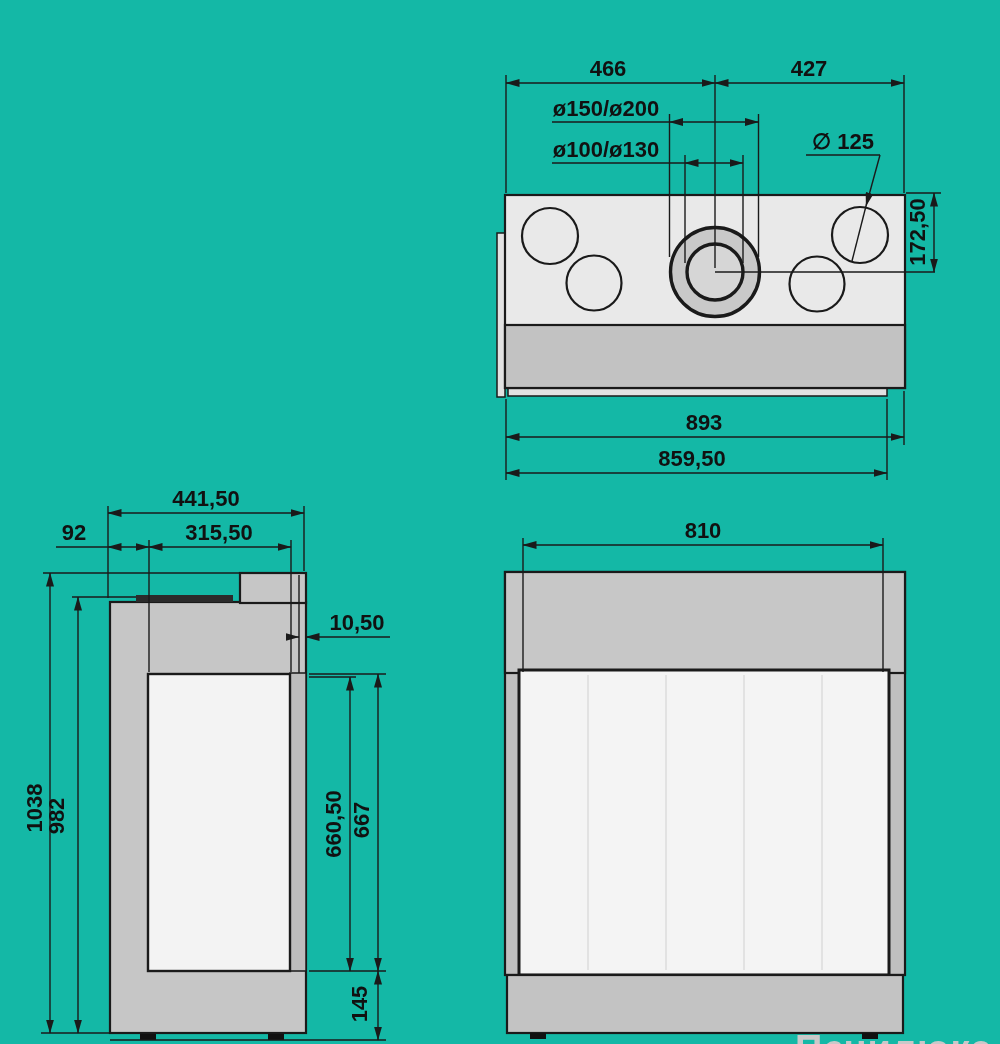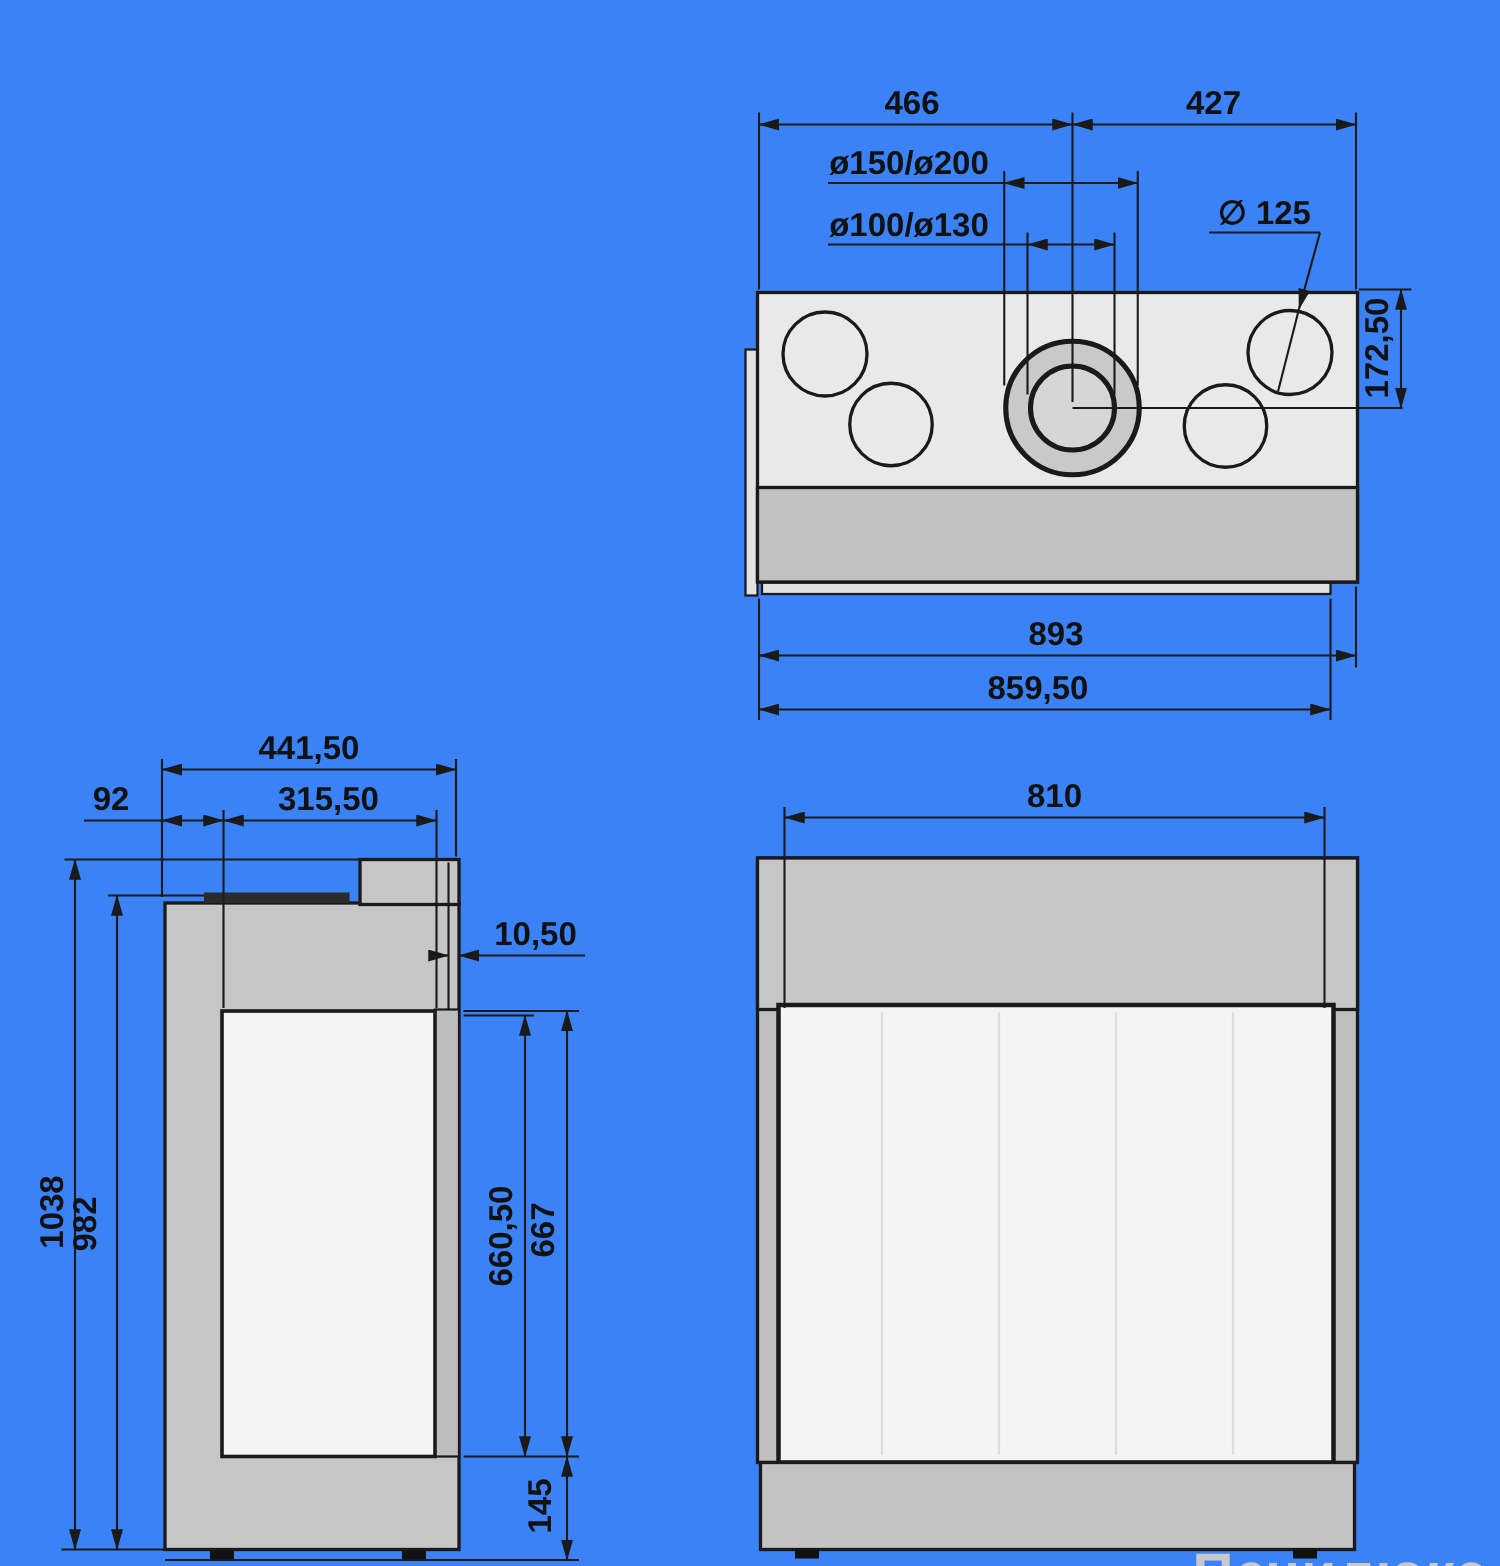--- a/index.html
+++ b/index.html
@@ -1,16 +1,16 @@
 <!DOCTYPE html>
 <html><head>
 <meta charset="utf-8">
 <style>
   html,body{margin:0;padding:0;background:#ffffff;}
-  .stage{position:relative;width:1000px;height:1044px;background:#3b82f6;overflow:hidden;
+  .stage{position:relative;width:1000px;height:1044px;background:#14b8a6;overflow:hidden;
          font-family:"Liberation Sans", sans-serif;}
   svg text{font-family:"Liberation Sans", sans-serif;font-weight:bold;fill:#111;}
   .lbl{font-size:22px;text-anchor:middle;}
   .ol{fill:none;stroke:#1a1a1a;stroke-width:2.2;}
   .thin{fill:none;stroke:#1a1a1a;stroke-width:1.4;}
   .dim{fill:none;stroke:#1a1a1a;stroke-width:1.4;}
   .wm{font-size:38px;fill:#c9c9c9;letter-spacing:1px;}
 </style>
 </head>
 <body>

